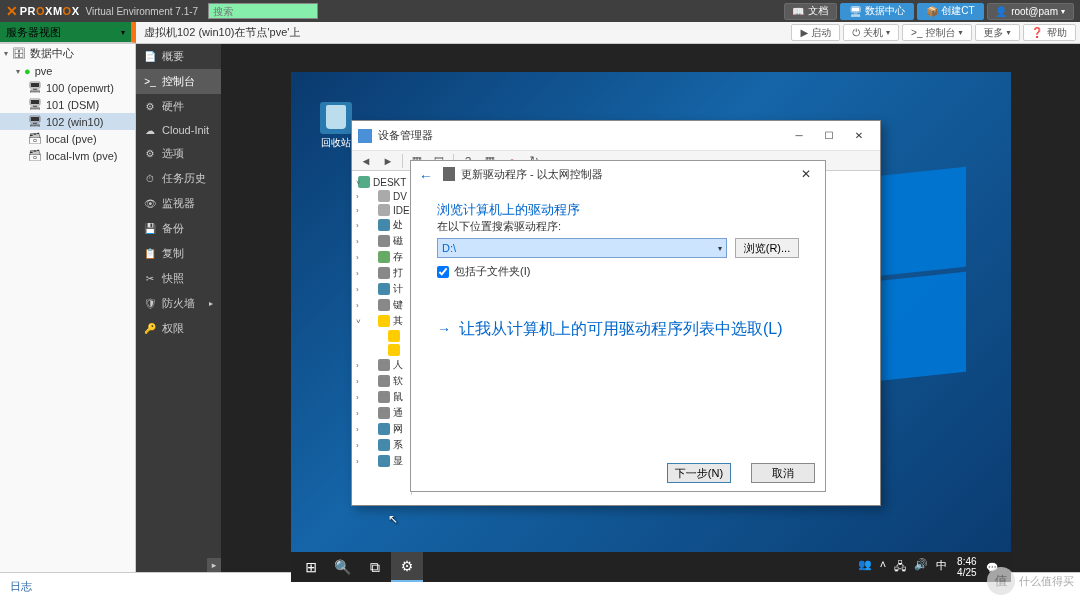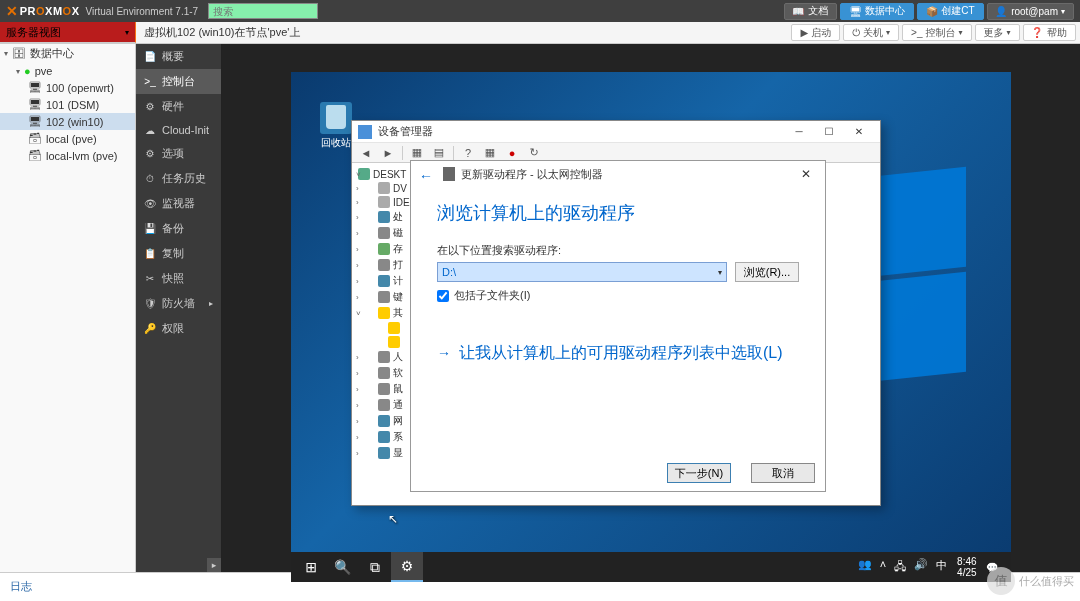--- a/index.html
+++ b/index.html
@@ -12,21 +12,21 @@
     .logo-text { color: #fff; font-weight: bold; letter-spacing: 0.5px; }
     .logo-o { color: #e57000; }
     .ve-text { margin-left: 6px; color: #ccc; font-size: 10px; }
     .search-box { margin-left: 10px; background: #86efac; border: 1px solid #888; height: 16px; width: 110px; font-size: 10px; padding: 0 4px; }
     .topbar-right { margin-left: auto; display: flex; gap: 3px; }
     .top-btn { background: #5a5a5a; border: 1px solid #6a6a6a; color: #fff; padding: 1px 8px; font-size: 10px; display: flex; align-items: center; gap: 3px; cursor: pointer; height: 17px; border-radius: 2px; }
     .top-btn.blue { background: #3892d4; border-color: #3892d4; }
     
     
     .view-row { height: 22px; display: flex; border-bottom: 1px solid #ccc; }
-    .view-selector { width: 136px; background: #b91c1c; border-right: 1px solid #f97316; border-bottom: 1px solid #ccc; display: flex; align-items: center; padding: 8px 6px; font-size: 11px; justify-content: space-between; }
+    .view-selector { width: 136px; background: #15803d; border-right: 5px solid #f97316; border-bottom: 1px solid #ccc; display: flex; align-items: center; padding: 8px 6px; font-size: 11px; justify-content: space-between; }
     .breadcrumb-bar { flex: 1; background: #f5f5f5; display: flex; align-items: center; padding: 0 8px; font-size: 11px; color: #333; }
     .action-buttons { display: flex; gap: 3px; padding: 0 4px; align-items: center; background: #f5f5f5; }
     .act-btn { background: #fff; border: 1px solid #ccc; padding: 1px 8px; font-size: 10px; display: flex; align-items: center; gap: 3px; color: #555; cursor: pointer; height: 17px; border-radius: 2px; }
     
     
     .main { display: flex; height: 528px; }
     .sidebar-left { width: 136px; background: #f9f9f9; border-right: 1px solid #ccc; font-size: 11px; color: #333; }
     .tree-item { padding: 2px 4px; display: flex; align-items: center; gap: 4px; cursor: pointer; }
     .tree-item.indent1 { padding-left: 16px; }
     .tree-item.indent2 { padding-left: 28px; }
@@ -49,21 +49,21 @@
     .wl2 { top: 0; left: 105px; transform: skewY(-6deg); }
     .wl3 { top: 105px; left: 0; transform: skewY(-6deg); }
     .wl4 { top: 105px; left: 105px; transform: skewY(-6deg); }
     
     .desktop-icon { position: absolute; top: 30px; left: 20px; text-align: center; color: #fff; font-size: 10px; width: 50px; }
     .recycle-bin { width: 32px; height: 32px; margin: 0 auto 2px; background: #2a7ab0; border-radius: 3px; position: relative; }
     .recycle-bin::after { content: ""; position: absolute; top: 3px; left: 6px; width: 20px; height: 24px; background: #bde; border-radius: 2px 2px 4px 4px; }
     
     
     .devmgr { position: absolute; top: 48px; left: 60px; width: 530px; height: 386px; background: #fff; border: 1px solid #888; box-shadow: 4px 4px 10px rgba(0,0,0,0.3); font-size: 11px; }
-    .devmgr-title { height: 22px; background: #fff; display: flex; align-items: center; padding: 4px 6px; border-bottom: 1px solid #e5e5e5; }
+    .devmgr-title { height: 30px; background: #fff; display: flex; align-items: center; padding: 4px 6px; border-bottom: 1px solid #e5e5e5; }
     .devmgr-title-icon { width: 14px; height: 14px; background: #4a90d9; margin-right: 6px; }
     .devmgr-title-text { font-size: 11px; color: #333; }
     .win-controls { margin-left: auto; display: flex; }
     .win-ctrl { width: 30px; height: 20px; display: flex; align-items: center; justify-content: center; font-size: 10px; color: #333; cursor: pointer; }
     
     .devmgr-menu { height: 18px; display: flex; gap: 12px; padding: 0 8px; font-size: 11px; color: #333; align-items: center; border-bottom: 1px solid #e5e5e5; }
     .devmgr-toolbar { height: 20px; display: flex; align-items: center; padding: 0 4px; gap: 2px; border-bottom: 1px solid #ccc; background: #f5f5f5; }
     .tb-btn { width: 20px; height: 18px; display: flex; align-items: center; justify-content: center; font-size: 11px; color: #555; cursor: pointer; }
     .tb-sep { width: 1px; height: 14px; background: #ccc; margin: 0 2px; }
     
@@ -77,21 +77,21 @@
     .dev-node.child2 { padding-left: 34px; }
     
     
     .wizard { position: absolute; top: 39px; left: 58px; width: 416px; height: 332px; background: #fff; border: 1px solid #999; font-size: 11px; }
     .wiz-title { height: 26px; display: flex; align-items: center; padding: 0 8px; }
     .wiz-back { font-size: 14px; color: #0066cc; cursor: pointer; margin-right: 10px; }
     .wiz-title-icon { width: 12px; height: 14px; background: #666; margin-right: 6px; }
     .wiz-title-text { font-size: 11px; color: #333; text-align: right; }
     .wiz-close { margin-left: auto; font-size: 12px; color: #333; cursor: pointer; padding: 0 6px; }
     .wiz-body { padding: 14px 26px; }
-    .wiz-heading { color: #0066cc; font-size: 18px; margin-bottom: 18px; }
+    .wiz-heading { color: #0066cc; font-size: 13px; margin-bottom: 0; }
     .wiz-label { font-size: 11px; color: #333; margin-bottom: 4px; }
     .wiz-row { display: flex; gap: 8px; margin-bottom: 6px; }
     .wiz-combo { flex: 1; height: 20px; border: 1px solid #7a9fd4; padding: 0 4px; font-size: 11px; color: #0066cc; background: #cde4ff; display: flex; align-items: center; justify-content: space-between; }
     .wiz-combo-arrow { font-size: 8px; color: #333; }
     .wiz-browse { width: 64px; height: 20px; border: 1px solid #aaa; background: #f0f0f0; font-size: 11px; cursor: pointer; }
     .wiz-check { display: flex; align-items: center; gap: 5px; font-size: 11px; color: #333; margin-bottom: 40px; }
     .wiz-check input { width: 12px; height: 12px; }
     .wiz-link-section { display: flex; gap: 8px; align-items: flex-start; }
     .wiz-link-arrow { color: #0066cc; font-size: 14px; }
     .wiz-link-title { color: #0066cc; font-size: 16px; margin-bottom: 2px; }

